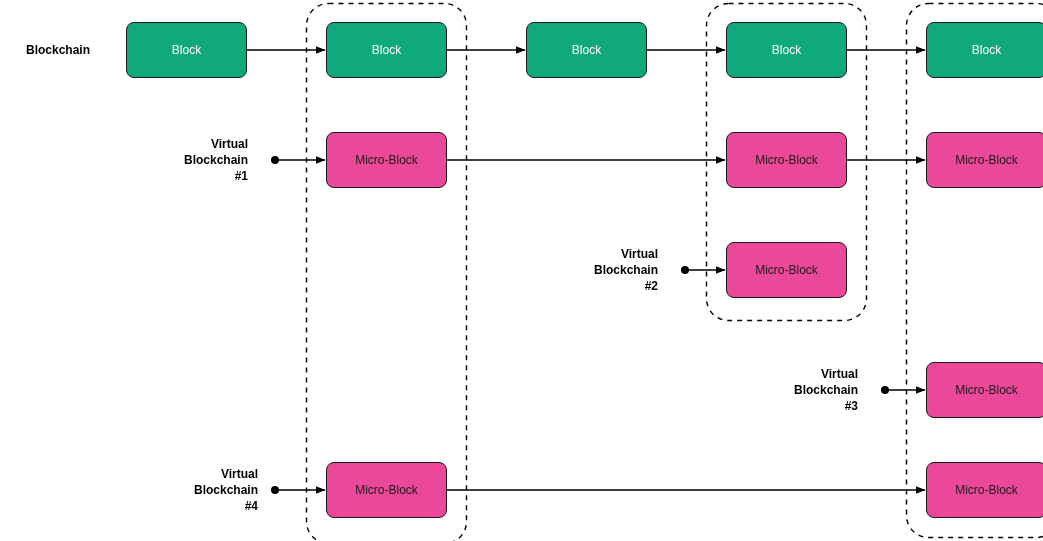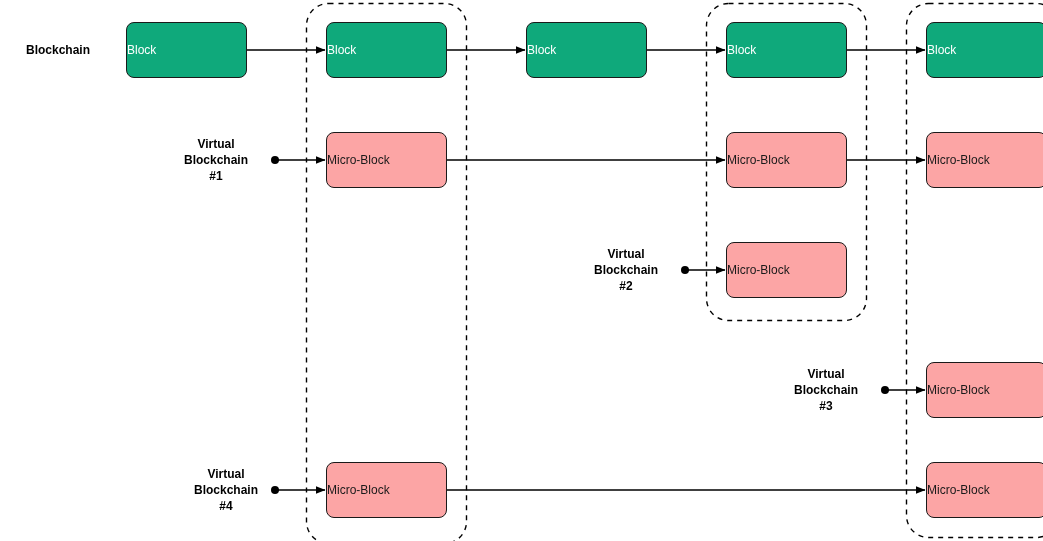--- a/index.html
+++ b/index.html
@@ -24,44 +24,44 @@
     left: 0;
     top: 0;
     width: 1043px;
     height: 541px;
   }
   .node {
     position: absolute;
     box-sizing: border-box;
     display: flex;
     align-items: center;
-    justify-content: flex-start;
+    justify-content: center;
     border-radius: 8px;
     font-size: 12px;
     line-height: 1.2;
     text-align: center;
   }
   .node-block {
     background: #0FA97B;
     border: 1px solid #1a1a1a;
     color: #ffffff;
   }
   .node-microblock {
-    background: #fca5a5;
+    background: #ec4899;
     border: 1px solid #1a1a1a;
     color: #1a1a1a;
   }
   .caption {
     position: absolute;
     box-sizing: border-box;
     font-size: 12px;
     line-height: 1.35;
     color: #000000;
     font-weight: bold;
-    text-align: center;
+    text-align: right;
     display: flex;
     align-items: center;
     justify-content: center;
     white-space: pre-line;
   }
   .caption-left {
     text-align: left;
     justify-content: flex-start;
   }
 </style>

